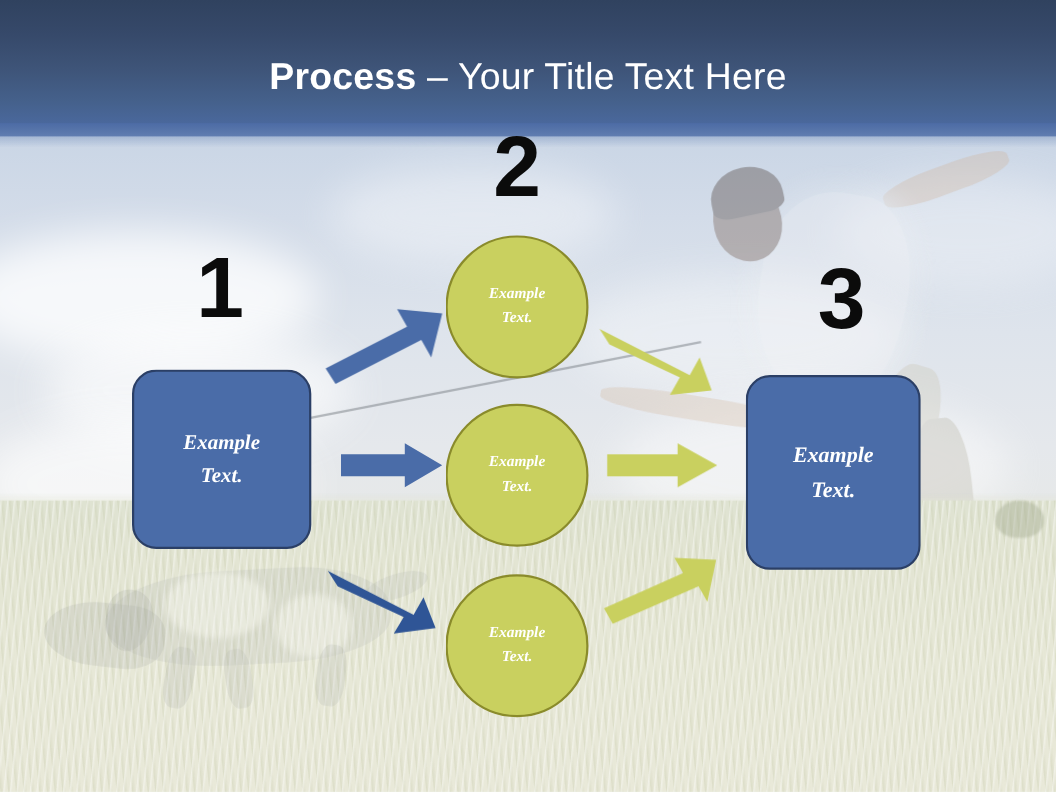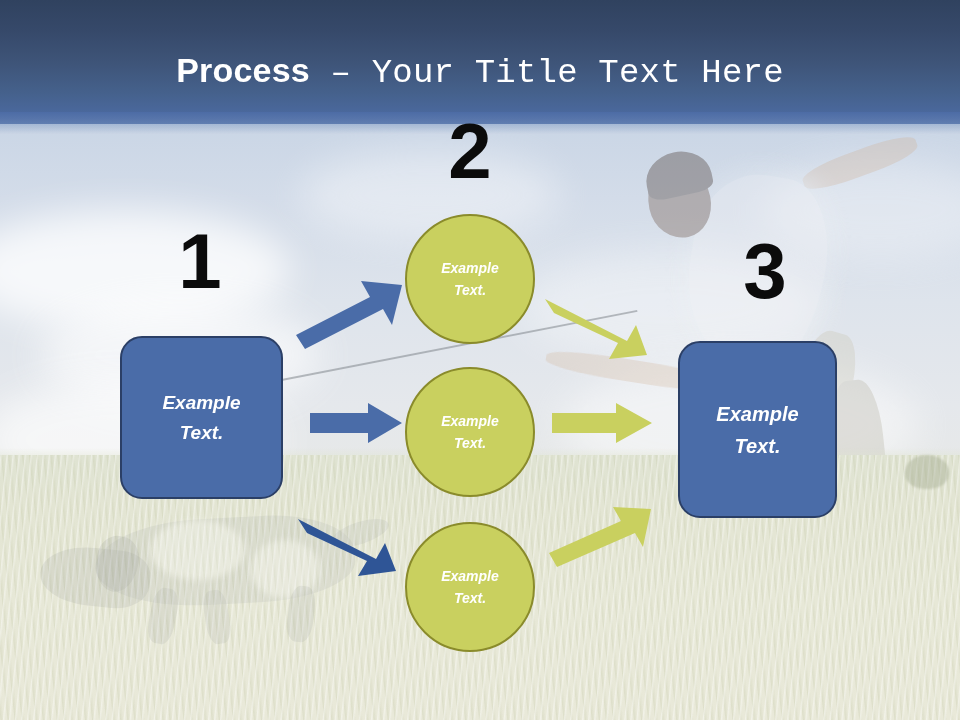--- a/index.html
+++ b/index.html
@@ -212,21 +212,21 @@
     left: 0; top: 50px;
     width: 960px;
     text-align: center;
     color: #ffffff;
     font-size: 34px;
     line-height: 40px;
     letter-spacing: .2px;
     white-space: nowrap;
   }
   .slide-title .t-bold { font-weight: bold; }
-  .slide-title .t-light { font-weight: normal; font-family: Liberation Mono, monospace; }
+  .slide-title .t-light { font-weight: normal; }
 
   
   .step-num {
     position: absolute;
     color: #0b0b0b;
     font-size: 78px;
     font-weight: bold;
     line-height: 78px;
     text-align: center;
     width: 90px;
@@ -285,21 +285,21 @@
   #circle-2 { left: 405px; top: 367px; }
   #circle-3 { left: 405px; top: 522px; }
 
   
   .arrow {
     position: absolute;
   }
   .arrow svg { display: block; overflow: visible; }
 
   
-  .two-line { display: block; }
+  .two-line { display: block; font-family: Liberation Serif, serif; }
 </style>
 </head>
 <body>
 
 <div id="slide">
 
   <div class="bg-layer">
     <div class="bg-sky"></div>
 
     <div class="cloud" style="left:-40px;  top:210px; width:330px; height:120px;"></div>

